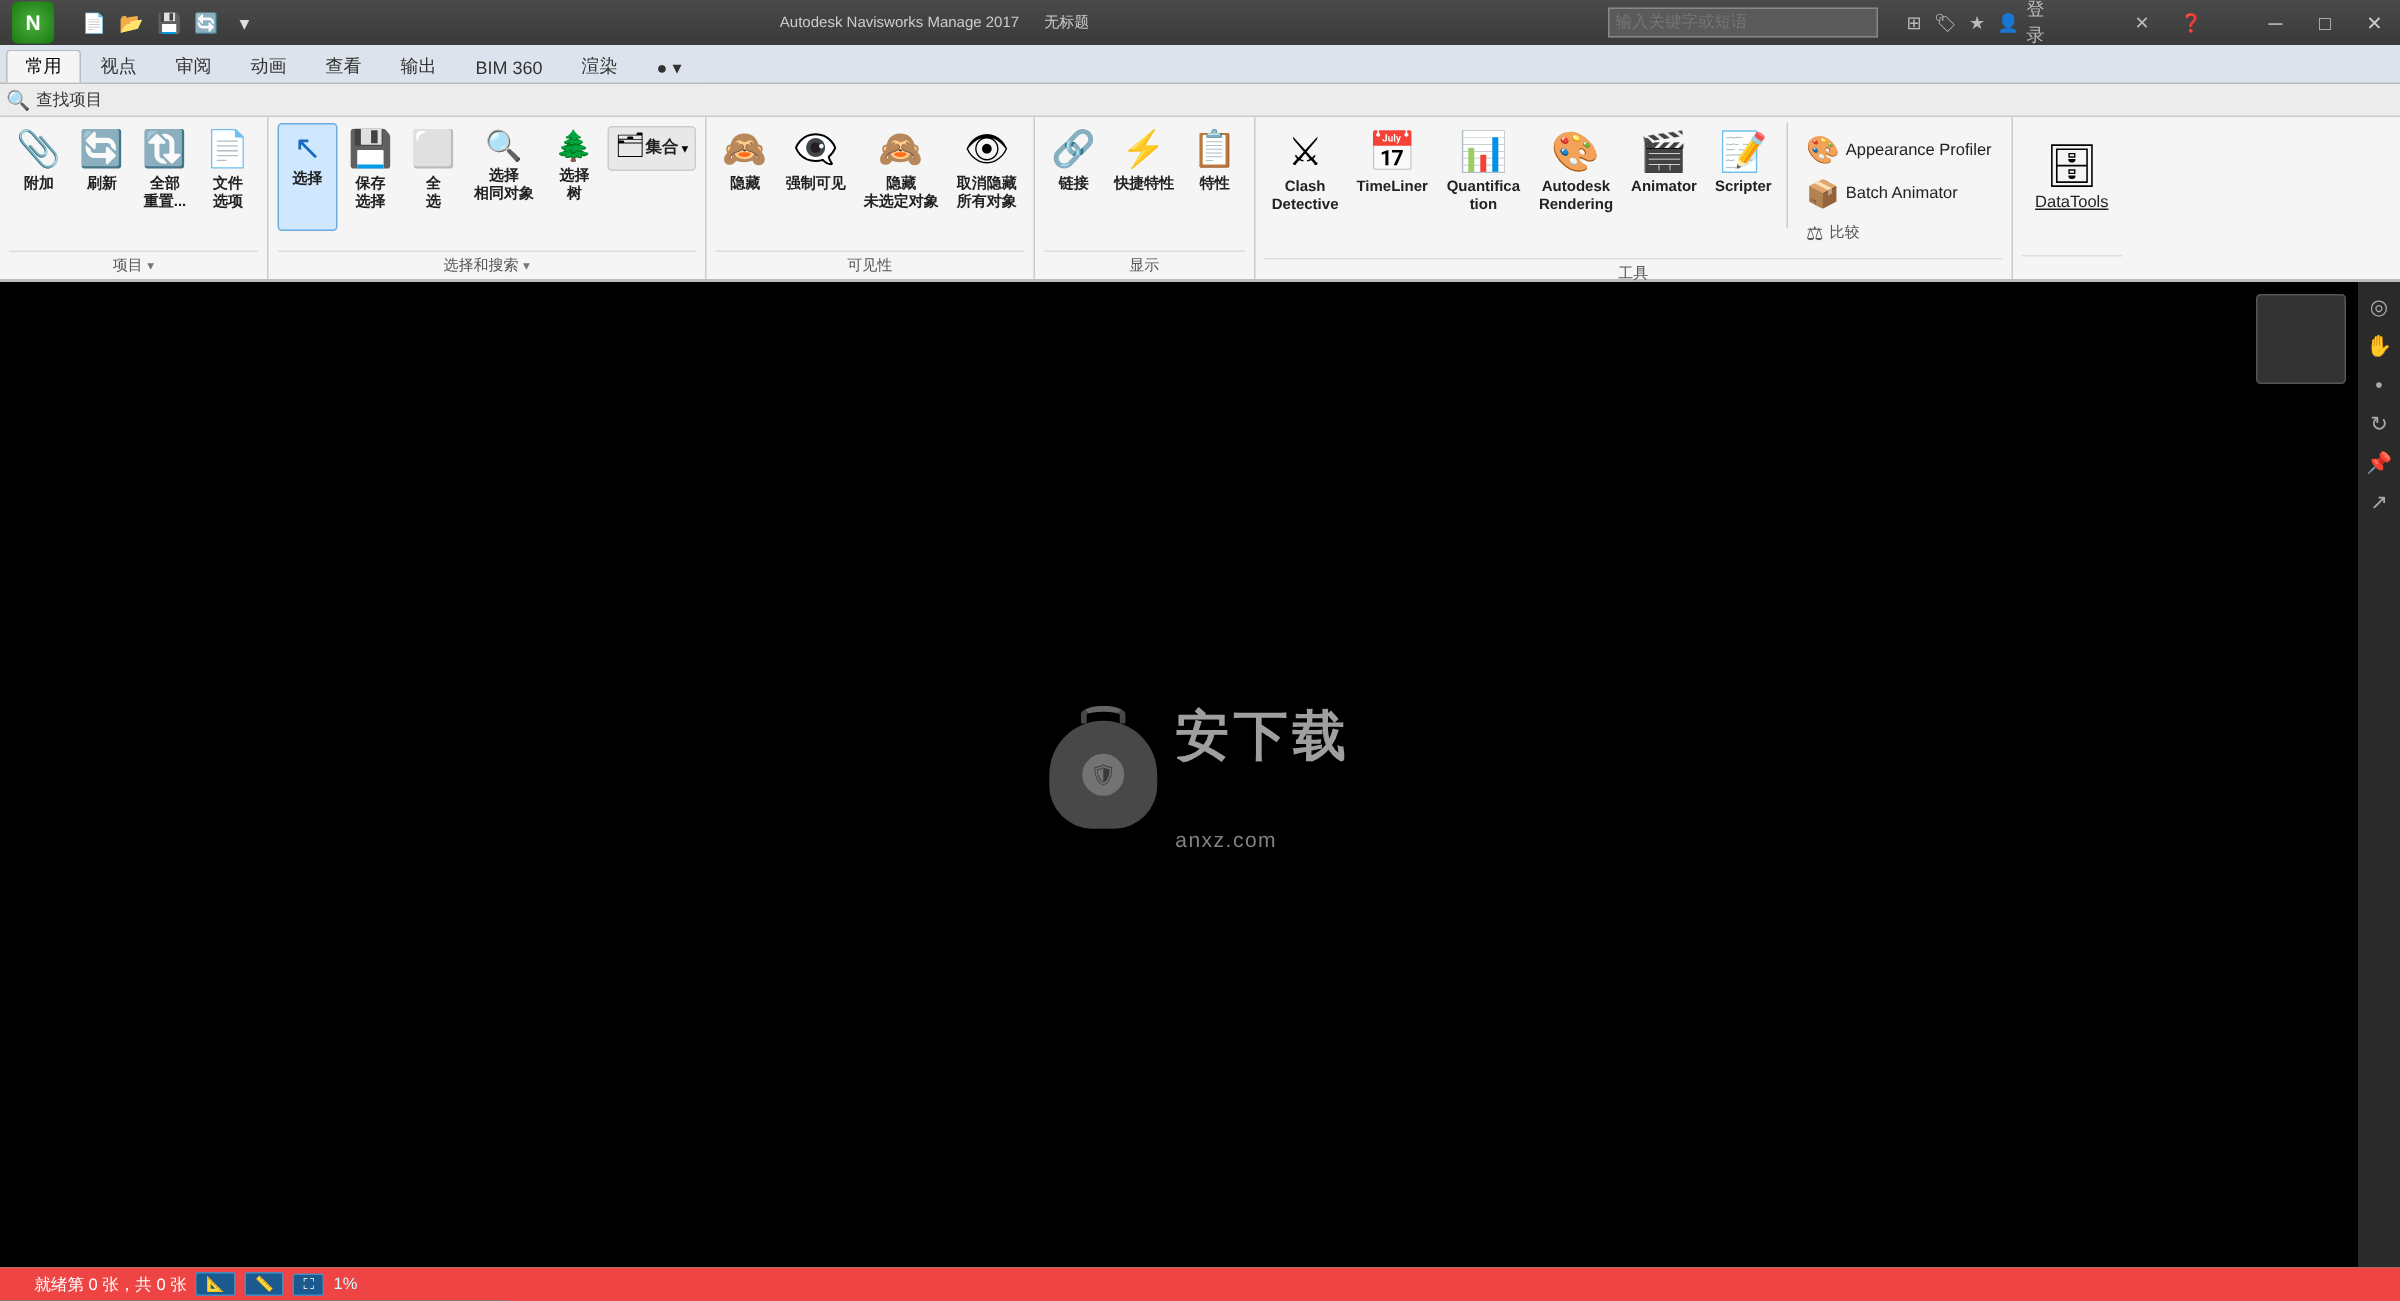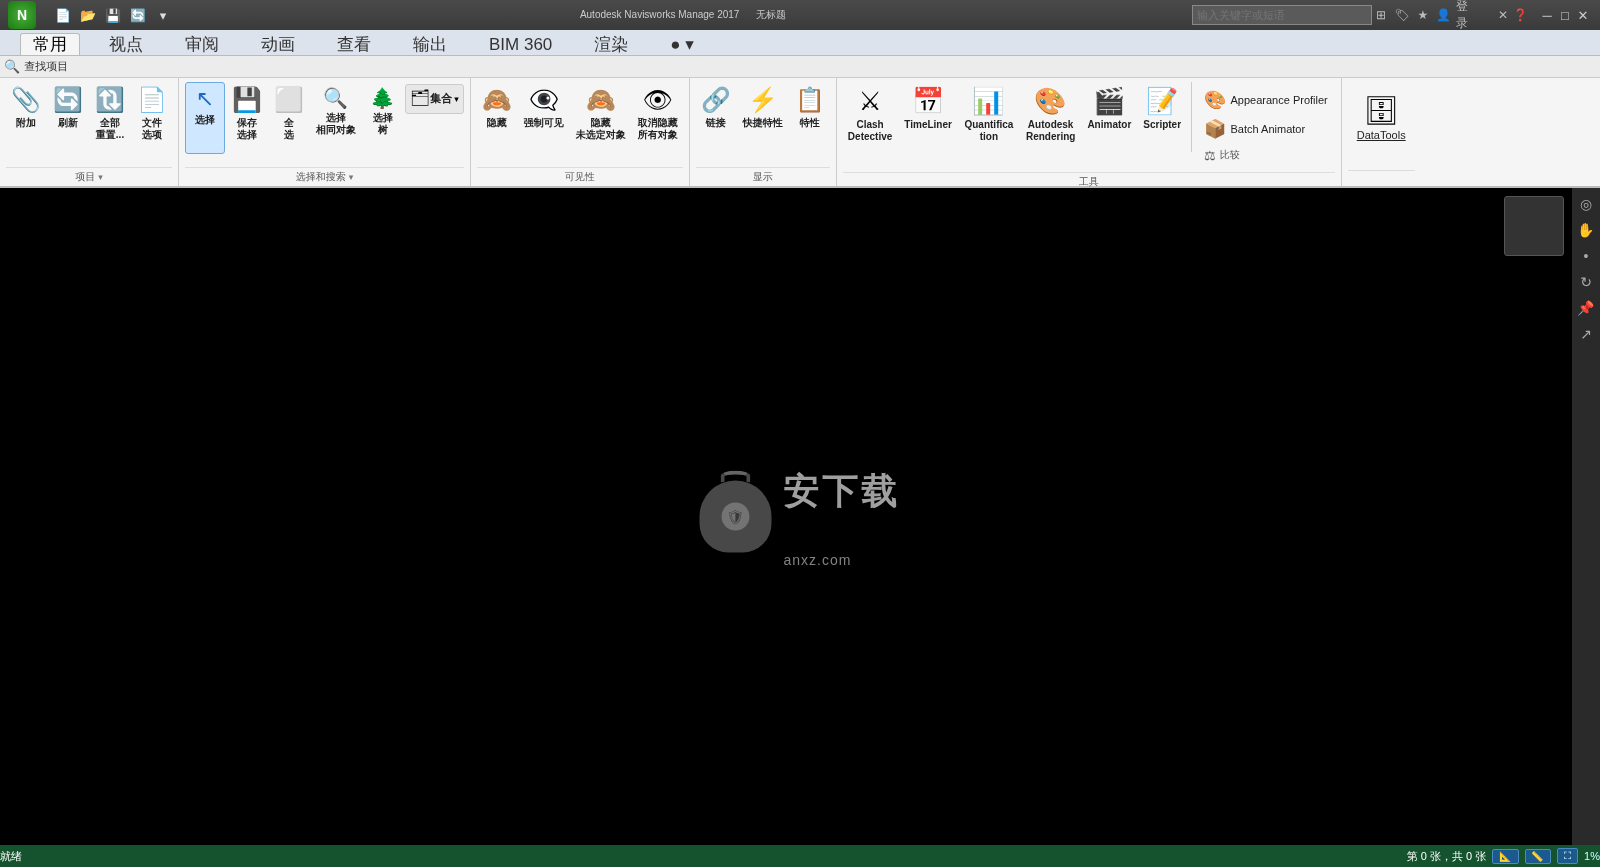--- a/index.html
+++ b/index.html
@@ -19,21 +19,21 @@
       background: linear-gradient(to bottom, #4a4a4a, #3a3a3a);
       display: flex;
       align-items: center;
       justify-content: space-between;
       padding: 0 8px;
       color: #ccc;
       font-size: 12px;
     }
     .title-bar-left { display: flex; align-items: center; gap: 8px; }
     .title-bar-center { flex: 1; text-align: center; color: #ccc; font-size: 10px; }
-    .title-bar-right { display: flex; align-items: center; gap: 0; }
+    .title-bar-right { display: flex; align-items: center; gap: 15px; }
     .app-logo {
       width: 28px; height: 28px;
       background: radial-gradient(circle, #4aaf3d, #1a7a10);
       border-radius: 4px;
       display: flex; align-items: center; justify-content: center;
       color: white; font-weight: bold; font-size: 14px;
     }
     .title-bar-btn {
       width: 18px; height: 18px;
       display: flex; align-items: center; justify-content: center;
@@ -61,29 +61,29 @@
     .ribbon-tabs {
       height: 26px;
       background: #dde3ec;
       display: flex;
       align-items: flex-end;
       padding-left: 4px;
       border-bottom: 1px solid #bbb;
     }
     .ribbon-tab {
       padding: 4px 12px;
-      font-size: 17px;
+      font-size: 12px;
       cursor: pointer;
       border: 1px solid transparent;
       border-bottom: none;
       border-radius: 3px 3px 0 0;
       background: #dde3ec;
       color: #333;
       height: 22px;
-      display: flex; align-items: center; margin-left: 16px;
+      display: flex; align-items: center;
     }
     .ribbon-tab.active {
       background: #f5f5f5;
       border-color: #bbb;
       color: #000;
     }
 
     
     .ribbon {
       height: 110px;
@@ -234,25 +234,25 @@
       display: flex; align-items: center; justify-content: center;
       color: #aaa;
       cursor: pointer;
       border-radius: 3px;
       font-size: 14px;
     }
 
     
     .status-bar {
       height: 22px;
-      background: #14532d;
-      display: flex;
-      align-items: center;
-      justify-content: space-between;
-      padding: 0 0;
+      background: #ef4444;
+      display: flex;
+      align-items: center;
+      justify-content: flex-start;
+      padding: 0 23px;
       color: #fff;
       font-size: 11px;
     }
     .status-bar-right {
       display: flex; align-items: center; gap: 6px;
     }
     .status-btn {
       background: #1a5a8f;
       border: 1px solid #4a8abf;
       color: #fff;

